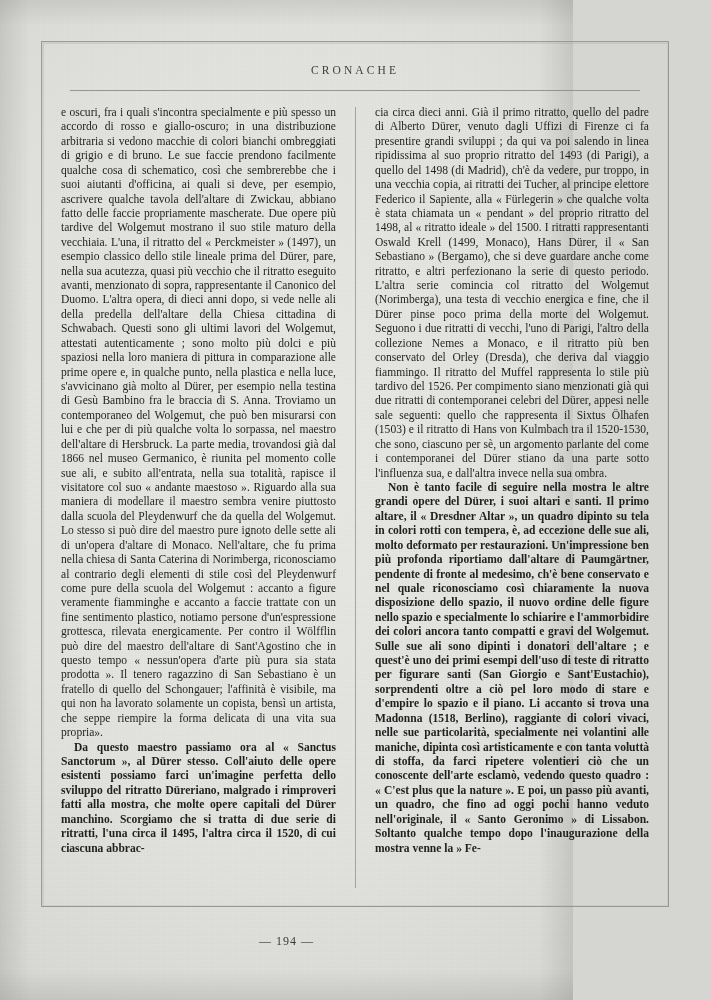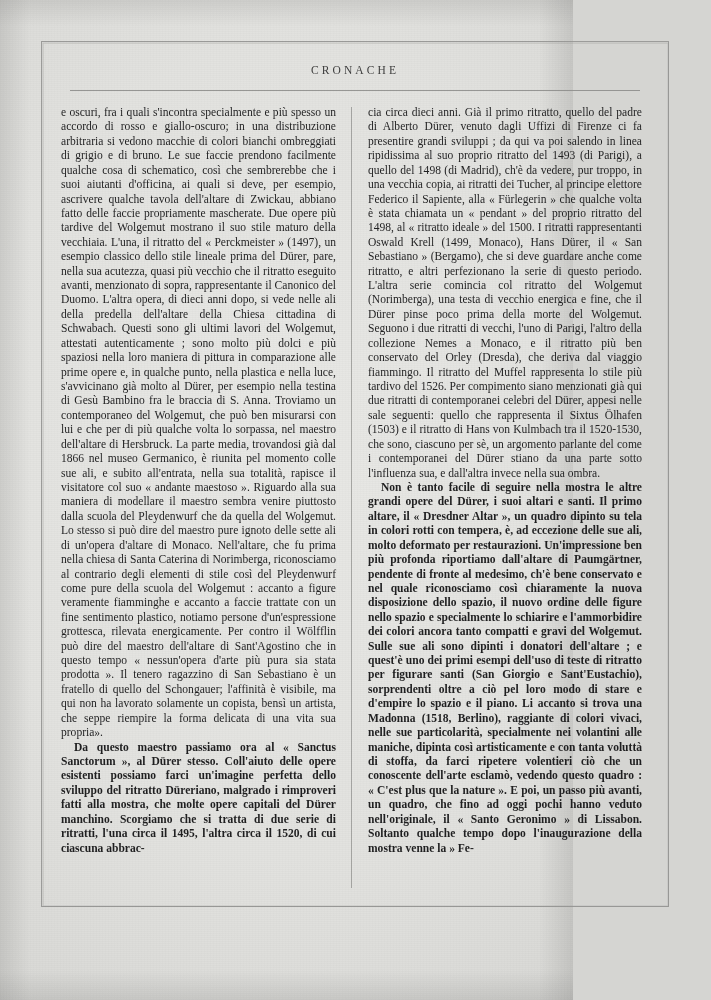--- a/index.html
+++ b/index.html
@@ -69,20 +69,21 @@
     opacity: 0.9;
   }
   .columns {
     position: absolute;
     left: 19px;
     right: 19px;
     top: 63px;
     bottom: 14px;
     display: flex;
     gap: 4px;
+    justify-content: space-between;
   }
   .col {
     width: 286px;
     box-sizing: border-box;
   }
   .col-left { padding-right: 11px; }
   .col-right { padding-left: 12px; }
   .col-divider {
     width: 1px;
     background: #9a9a98;
@@ -165,14 +166,15 @@
       <div class="col-divider"></div>
 
       <div class="col col-right">
         <p>cia circa dieci anni. Già il primo ritratto, quello del padre di Alberto Dürer, venuto dagli Uffizi di Firenze ci fa presentire grandi sviluppi ; da qui va poi salendo in linea ripidissima al suo proprio ritratto del 1493 (di Parigi), a quello del 1498 (di Madrid), ch'è da vedere, pur troppo, in una vecchia copia, ai ritratti dei Tucher, al principe elettore Federico il Sapiente, alla « Fürlegerin » che qualche volta è stata chiamata un « pendant » del proprio ritratto del 1498, al « ritratto ideale » del 1500. I ritratti rappresentanti Oswald Krell (1499, Monaco), Hans Dürer, il « San Sebastiano » (Bergamo), che si deve guardare anche come ritratto, e altri perfezionano la serie di questo periodo. L'altra serie comincia col ritratto del Wolgemut (Norimberga), una testa di vecchio energica e fine, che il Dürer pinse poco prima della morte del Wolgemut. Seguono i due ritratti di vecchi, l'uno di Parigi, l'altro della collezione Nemes a Monaco, e il ritratto più ben conservato del Orley (Dresda), che deriva dal viaggio fiammingo. Il ritratto del Muffel rappresenta lo stile più tardivo del 1526. Per compimento siano menzionati già qui due ritratti di contemporanei celebri del Dürer, appesi nelle sale seguenti: quello che rappresenta il Sixtus Ölhafen (1503) e il ritratto di Hans von Kulmbach tra il 1520-1530, che sono, ciascuno per sè, un argomento parlante del come i contemporanei del Dürer stiano da una parte sotto l'influenza sua, e dall'altra invece nella sua ombra.</p>
         <p class="indent">Non è tanto facile di seguire nella mostra le altre grandi opere del Dürer, i suoi altari e santi. Il primo altare, il « Dresdner Altar », un quadro dipinto su tela in colori rotti con tempera, è, ad eccezione delle sue ali, molto deformato per restaurazioni. Un'impressione ben più profonda riportiamo dall'altare di Paumgärtner, pendente di fronte al medesimo, ch'è bene conservato e nel quale riconosciamo così chiaramente la nuova disposizione dello spazio, il nuovo ordine delle figure nello spazio e specialmente lo schiarire e l'ammorbidire dei colori ancora tanto compatti e gravi del Wolgemut. Sulle sue ali sono dipinti i donatori dell'altare ; e quest'è uno dei primi esempi dell'uso di teste di ritratto per figurare santi (San Giorgio e Sant'Eustachio), sorprendenti oltre a ciò pel loro modo di stare e d'empire lo spazio e il piano. Li accanto si trova una Madonna (1518, Berlino), raggiante di colori vivaci, nelle sue particolarità, specialmente nei volantini alle maniche, dipinta così artisticamente e con tanta voluttà di stoffa, da farci ripetere volentieri ciò che un conoscente dell'arte esclamò, vedendo questo quadro : « C'est plus que la nature ». E poi, un passo più avanti, un quadro, che fino ad oggi pochi hanno veduto nell'originale, il « Santo Geronimo » di Lissabon. Soltanto qualche tempo dopo l'inaugurazione della mostra venne la » Fe-</p>
       </div>
 
     </div>
   </div>
 
+  <div class="folio">— 194 —</div>
 
 </div>
 
 </body></html>

